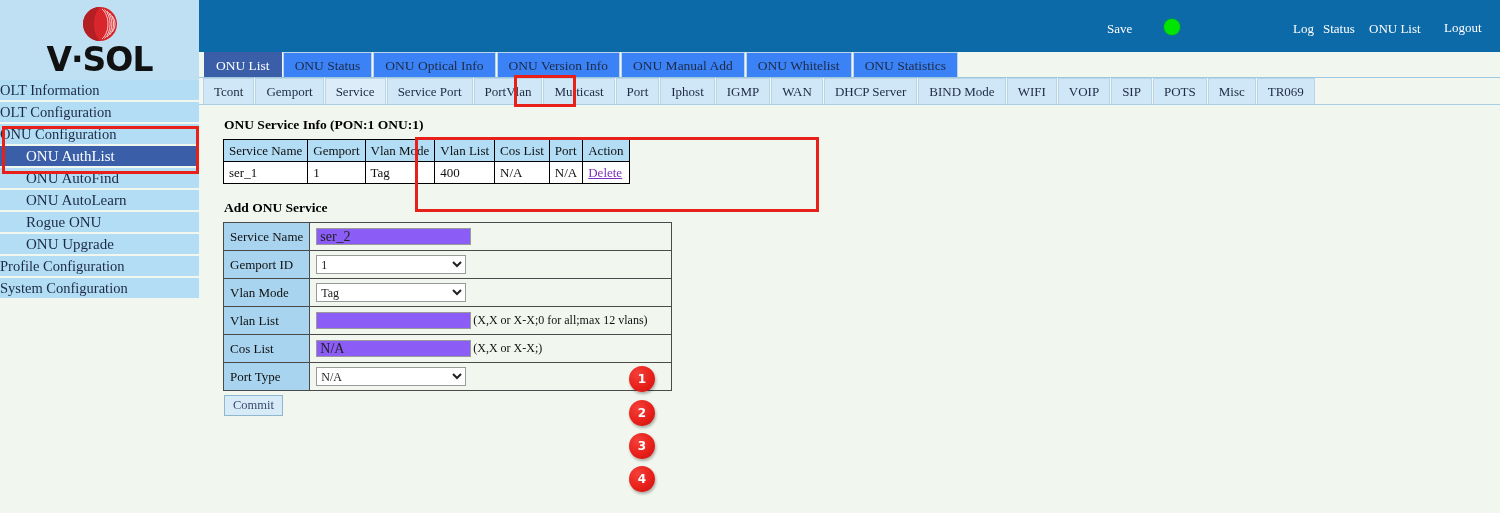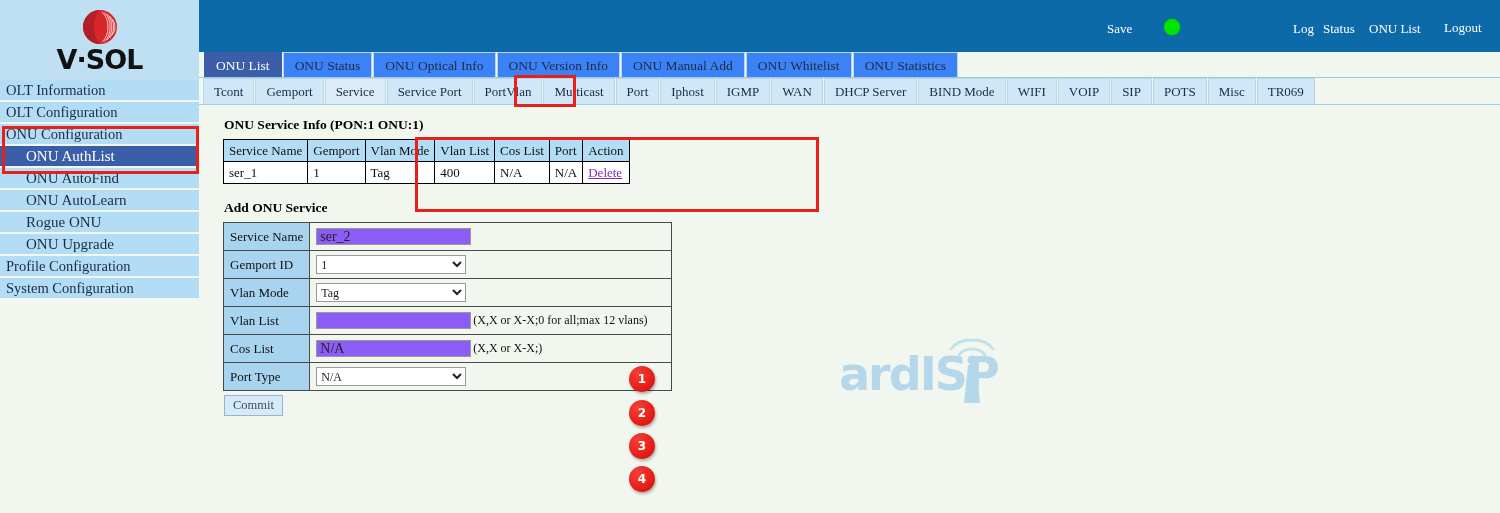--- a/index.html
+++ b/index.html
@@ -17,27 +17,27 @@
     position:absolute; left:0; top:0; width:199px; height:513px;
     background:#f1f7ef;
   }
   #logo-area {
     height:80px; width:199px; background:#bfdff2;
     display:flex; flex-direction:column; align-items:center; justify-content:center;
   }
   #logo-mark { width:40px; height:40px; position:relative; margin-bottom:1px; }
   #logo-text {
     font-family:"DejaVu Sans", sans-serif;
-    font-weight:bold; font-size:27px; letter-spacing:-1px;
+    font-weight:bold; font-size:33px; letter-spacing:-1px;
     color:#111; line-height:1; margin-top:-2px;
   }
   .nav-item {
     height:20px; line-height:20px;
     background:#b2ddf5; color:#1d2a44;
-    font-size:14.5px; padding-left:6px;
+    font-size:14.5px; 
     margin-bottom:2px; width:199px;
     white-space:nowrap; cursor:default;
   }
   .nav-item.sub { padding-left:26px; font-size:15px; }
   .nav-item.active { background:#3a5fa8; color:#ffffff; }
 
   #sidebar-redbox {
     position:absolute; left:2px; top:126px; width:197px; height:48px;
     border:3px solid #e8201a; pointer-events:none;
   }
@@ -255,31 +255,20 @@
       <div class="tab2">SIP</div>
       <div class="tab2">POTS</div>
       <div class="tab2">Misc</div>
       <div class="tab2">TR069</div>
       <div id="tab-service-redbox"></div>
   </div>
 
   <div id="content">
 
     
-    <div id="watermark">
-      <svg width="230" height="80" viewBox="0 0 230 80">
-        <g fill="none" stroke="#a9d3ea" stroke-width="3" stroke-linecap="round">
-          <path d="M112 22 C120 10 146 10 154 22"></path>
-          <path d="M120 28 C126 20 140 20 146 28"></path>
-        </g>
-        <circle cx="133" cy="33" r="4.5" fill="#8fc6e8"></circle>
-        <path d="M129 38 L137 38 L141 76 L125 76 Z" fill="#8fc6e8"></path>
-      </svg>
-      <div id="wm-text">ardISP</div>
-    </div>
 
     
     <div class="section-title">ONU Service Info (PON:1 ONU:1)</div>
     <table class="grid" id="service-info-table">
       <thead>
           <tr id="svc-head">
             <th>Service Name</th>
             <th>Gemport</th>
             <th>Vlan Mode</th>
             <th>Vlan List</th>

